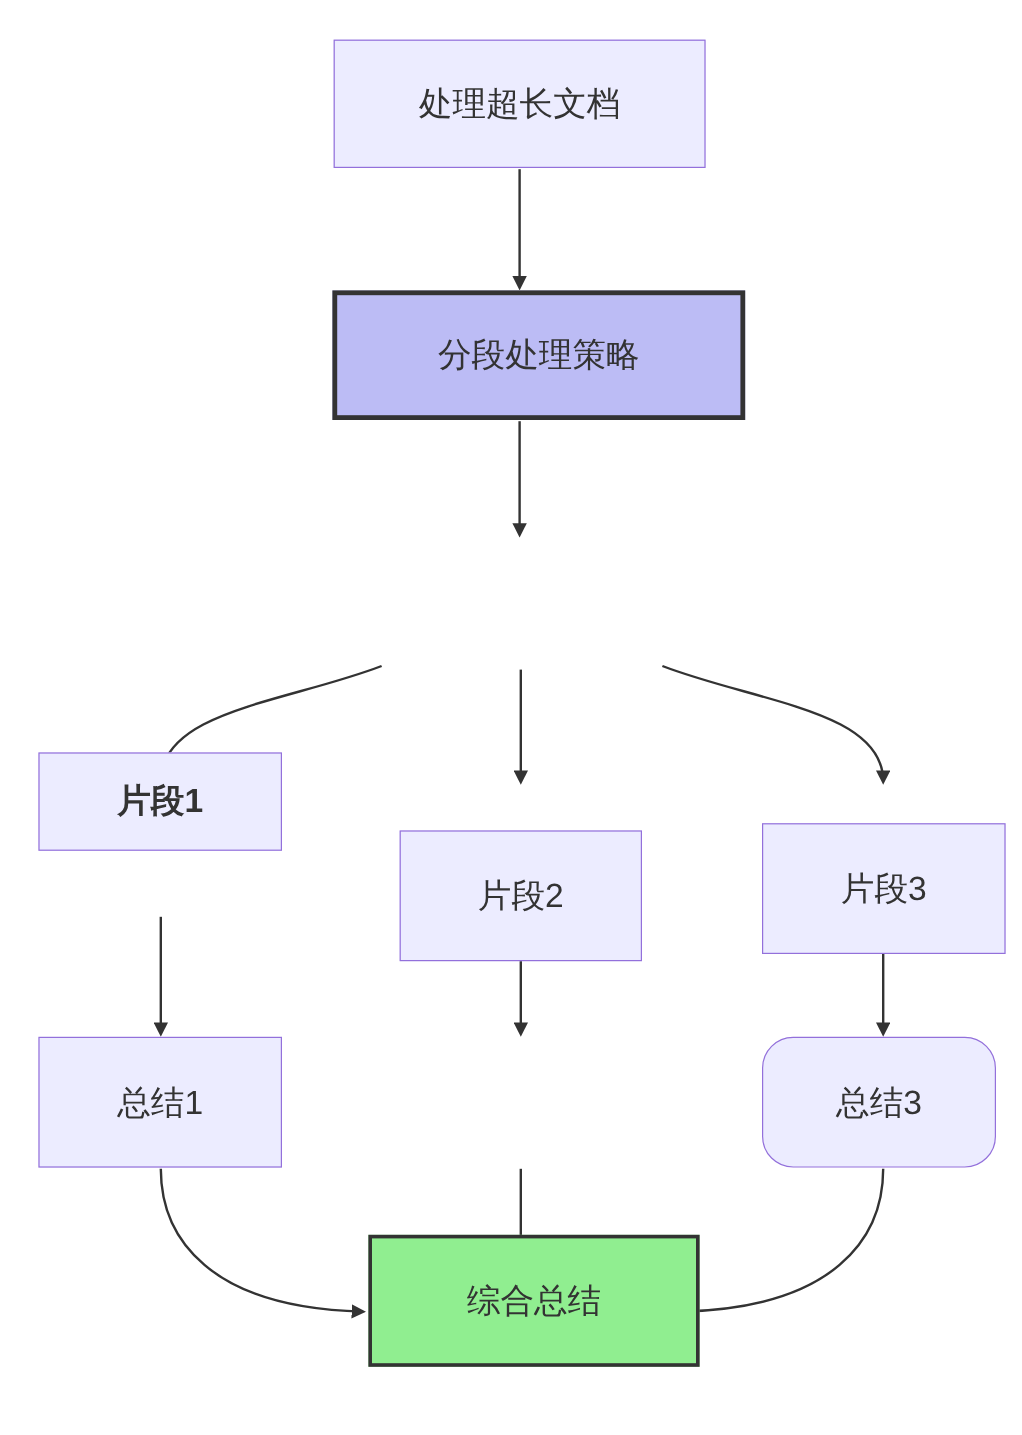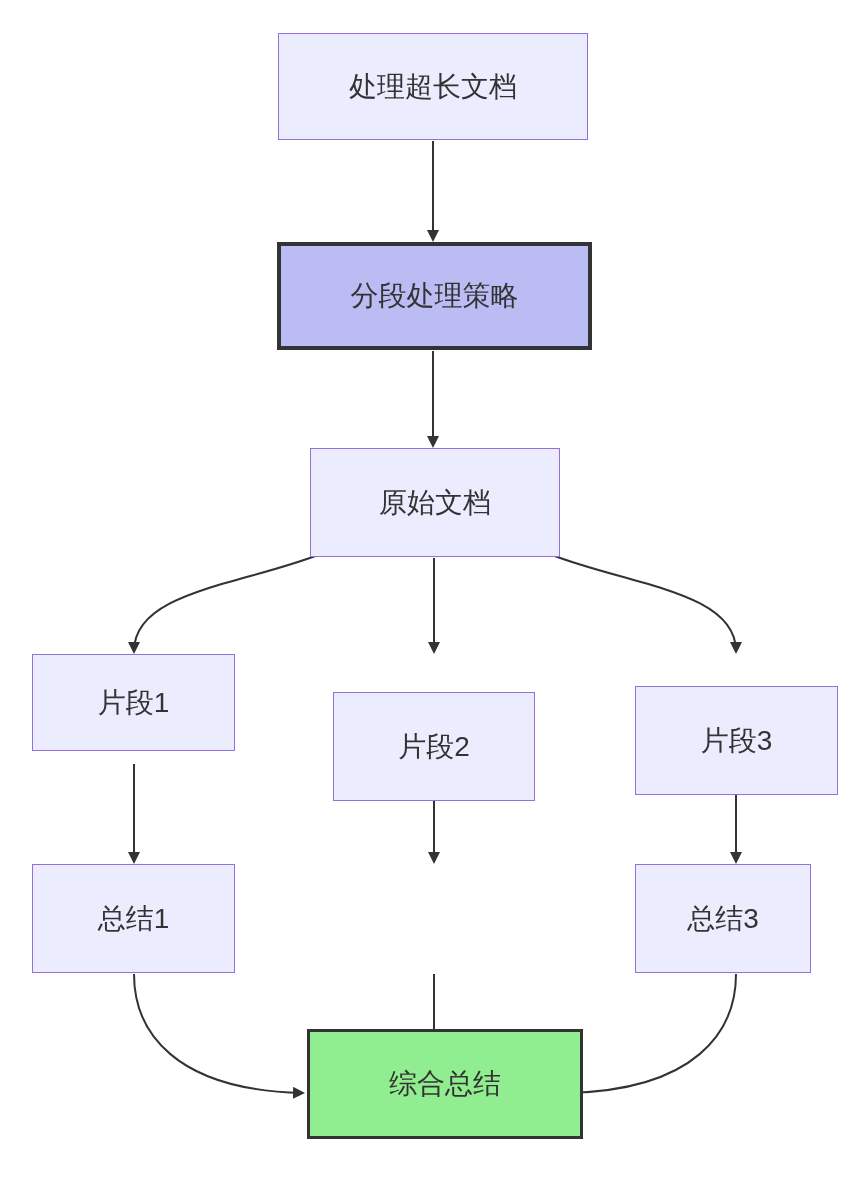--- a/index.html
+++ b/index.html
@@ -62,46 +62,43 @@
     <path class="edge" d="M736,764 L736,861" marker-end="url(#arrowhead)"></path>
     <path class="edge" d="M134,974 C134,1032 175,1090 302,1093" marker-end="url(#arrowhead)"></path>
     <path class="edge" d="M434,974 L434,1066" marker-end="url(#arrowhead)"></path>
     <path class="edge" d="M736,974 C736,1032 695,1090 568,1093" marker-end="url(#arrowhead)"></path>
   </svg>
 
   <div class="node default" style="left:278px; top:33px; width:310px; height:107px;">
     <span>处理超长文档</span>
   </div>
 
-  <div class="node emphasis" style="left:277px; top:242px; width:315px; height:108px;justify-content:center;">
+  <div class="node emphasis" style="left:277px; top:242px; width:344px; height:108px;justify-content:center;">
     <span>分段处理策略</span>
   </div>
 
-  <div class="node default" style="left:310px; top:448px; width:250px; height:109px;">
-    <span>原始文档</span>
-  </div>
 
-  <div class="node default" style="left:32px; top:654px; width:203px; height:97px;">
+  <div class="node default" style="left:32px; top:627px; width:203px; height:82px;font-weight:bold;">
     <span>片段1</span>
   </div>
 
   <div class="node default" style="left:333px; top:692px; width:202px; height:109px;">
     <span>片段2</span>
   </div>
 
   <div class="node default" style="left:635px; top:654px; width:203px; height:109px;margin-top:32px;">
     <span>片段3</span>
   </div>
 
   <div class="node default" style="left:32px; top:864px; width:203px; height:109px;">
     <span>总结1</span>
   </div>
 
 
-  <div class="node default" style="left:635px; top:864px; width:176px; height:109px;">
+  <div class="node default" style="left:635px; top:864px; width:195px; height:109px;border-radius:26px;">
     <span>总结3</span>
   </div>
 
   <div class="node success" style="left:307px; top:1029px; width:276px; height:110px;">
     <span>综合总结</span>
   </div>
 
 </div>
 
 </body></html>

